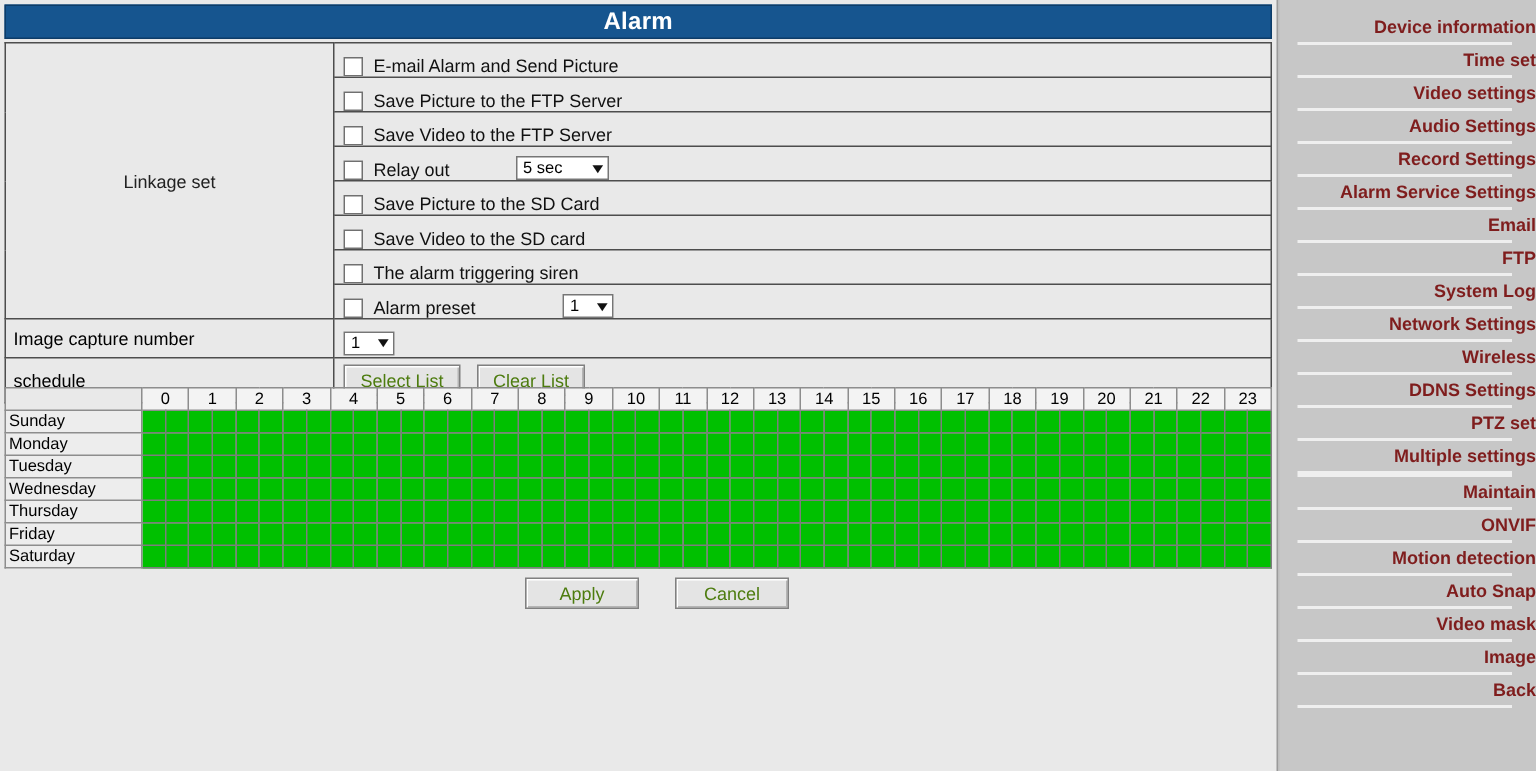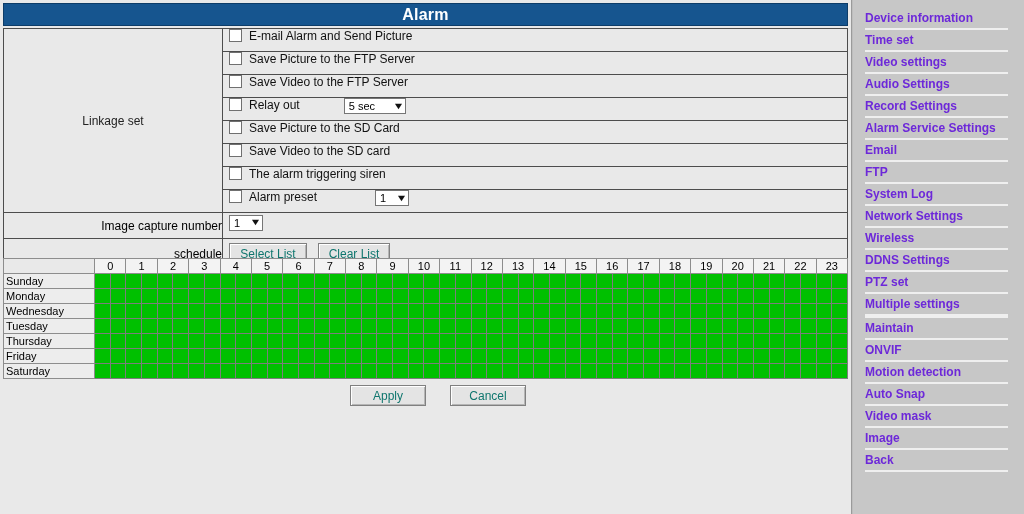--- a/index.html
+++ b/index.html
@@ -36,24 +36,24 @@
     border-collapse:collapse;table-layout:fixed;
     background:#e9e9e9;
   }
   .settable td{
     border:1px solid #4d4d4d;
     padding:0;vertical-align:middle;
     font-size:12px;
     background:#e9e9e9;
   }
   td.labelcell{width:218px;text-align:center;color:#222;margin-top:12px;}
-  td.labelleft{width:218px;text-align:right;padding-left:5px;height:25px;}
+  td.labelleft{width:218px;text-align:left;padding-left:5px;height:25px;}
   .rowcell{height:22px;padding-left:6px !important;}
 
-  .chkline{display:flex;align-items:flex-start;height:22px;}
+  .chkline{display:flex;align-items:flex-end;height:22px;}
   .cbox{
     width:11px;height:11px;
     border:1px solid #707070;background:#fff;
     display:inline-block;flex:none;
     box-shadow:inset 0 0 0 1px #ffffff;
     margin-right:7px;
   }
   .chklabel{font-size:12px;color:#111;white-space:nowrap;}
   .seloffset1{margin-left:44px;}
   .seloffset2{margin-left:58px;}
@@ -67,21 +67,21 @@
   .fakeselect .arw{font-size:9px;line-height:1;color:#111;transform:scaleX(1.35);}
   .sel-relay{width:62px;}
   .sel-preset{width:34px;}
   .sel-capture{width:34px;}
 
   .btnrow{display:flex;align-items:center;height:29px;padding:0 0 0 6px;}
   .btn{
     background:#e4e4e4;
     border:1px solid #808080;
     box-shadow:inset 1px 1px 0 #ffffff, inset -1px -1px 0 #b5b5b5;
-    font-size:12px;color:#0f766e;
+    font-size:12px;color:#4d7c0f;
     display:inline-flex;align-items:center;justify-content:center;
     height:21px;
     box-sizing:border-box;
     cursor:default;
   }
   .btn.wide{width:76px;}
   .btn-selectlist{width:78px;}
   .btn-clearlist{width:72px;margin-left:11px;}
 
   
@@ -114,23 +114,24 @@
   #side{
     position:absolute;left:852px;top:0;width:172px;height:514px;
     background:#c7c7c7;
     box-sizing:border-box;
     border-left:1px solid #bdbdbd;
   }
   #side .inner{padding:8px 0 0 0;}
   .navitem{
     height:20px;display:flex;align-items:center;
     padding-left:12px;
-    color:#6d28d9;font-weight:bold;font-size:12px;
+    color:#7f1d1d;font-weight:bold;font-size:12px;
     white-space:nowrap;
     cursor:default;
+    justify-content:flex-end;
   }
   .navsep{
     height:2px;margin:0 16px 0 12px;background:#efefef;
   }
   .topedge{position:absolute;left:852px;top:0;width:172px;height:3px;background:#dcdcdc;}
 </style>
 </head>
 <body>
 
 <div id="app">
@@ -366,72 +367,72 @@
             <td class="cell"></td>
             <td class="cell"></td>
             <td class="cell"></td>
             <td class="cell"></td>
             <td class="cell"></td>
             <td class="cell"></td>
             <td class="cell"></td>
             <td class="cell"></td>
           </tr>
           <tr>
+            <td class="dayname">Tuesday</td>
+            <td class="cell"></td>
+            <td class="cell"></td>
+            <td class="cell"></td>
+            <td class="cell"></td>
+            <td class="cell"></td>
+            <td class="cell"></td>
+            <td class="cell"></td>
+            <td class="cell"></td>
+            <td class="cell"></td>
+            <td class="cell"></td>
+            <td class="cell"></td>
+            <td class="cell"></td>
+            <td class="cell"></td>
+            <td class="cell"></td>
+            <td class="cell"></td>
+            <td class="cell"></td>
+            <td class="cell"></td>
+            <td class="cell"></td>
+            <td class="cell"></td>
+            <td class="cell"></td>
+            <td class="cell"></td>
+            <td class="cell"></td>
+            <td class="cell"></td>
+            <td class="cell"></td>
+            <td class="cell"></td>
+            <td class="cell"></td>
+            <td class="cell"></td>
+            <td class="cell"></td>
+            <td class="cell"></td>
+            <td class="cell"></td>
+            <td class="cell"></td>
+            <td class="cell"></td>
+            <td class="cell"></td>
+            <td class="cell"></td>
+            <td class="cell"></td>
+            <td class="cell"></td>
+            <td class="cell"></td>
+            <td class="cell"></td>
+            <td class="cell"></td>
+            <td class="cell"></td>
+            <td class="cell"></td>
+            <td class="cell"></td>
+            <td class="cell"></td>
+            <td class="cell"></td>
+            <td class="cell"></td>
+            <td class="cell"></td>
+            <td class="cell"></td>
+            <td class="cell"></td>
+          </tr>
+          <tr>
             <td class="dayname">Wednesday</td>
-            <td class="cell"></td>
-            <td class="cell"></td>
-            <td class="cell"></td>
-            <td class="cell"></td>
-            <td class="cell"></td>
-            <td class="cell"></td>
-            <td class="cell"></td>
-            <td class="cell"></td>
-            <td class="cell"></td>
-            <td class="cell"></td>
-            <td class="cell"></td>
-            <td class="cell"></td>
-            <td class="cell"></td>
-            <td class="cell"></td>
-            <td class="cell"></td>
-            <td class="cell"></td>
-            <td class="cell"></td>
-            <td class="cell"></td>
-            <td class="cell"></td>
-            <td class="cell"></td>
-            <td class="cell"></td>
-            <td class="cell"></td>
-            <td class="cell"></td>
-            <td class="cell"></td>
-            <td class="cell"></td>
-            <td class="cell"></td>
-            <td class="cell"></td>
-            <td class="cell"></td>
-            <td class="cell"></td>
-            <td class="cell"></td>
-            <td class="cell"></td>
-            <td class="cell"></td>
-            <td class="cell"></td>
-            <td class="cell"></td>
-            <td class="cell"></td>
-            <td class="cell"></td>
-            <td class="cell"></td>
-            <td class="cell"></td>
-            <td class="cell"></td>
-            <td class="cell"></td>
-            <td class="cell"></td>
-            <td class="cell"></td>
-            <td class="cell"></td>
-            <td class="cell"></td>
-            <td class="cell"></td>
-            <td class="cell"></td>
-            <td class="cell"></td>
-            <td class="cell"></td>
-          </tr>
-          <tr>
-            <td class="dayname">Tuesday</td>
             <td class="cell"></td>
             <td class="cell"></td>
             <td class="cell"></td>
             <td class="cell"></td>
             <td class="cell"></td>
             <td class="cell"></td>
             <td class="cell"></td>
             <td class="cell"></td>
             <td class="cell"></td>
             <td class="cell"></td>

